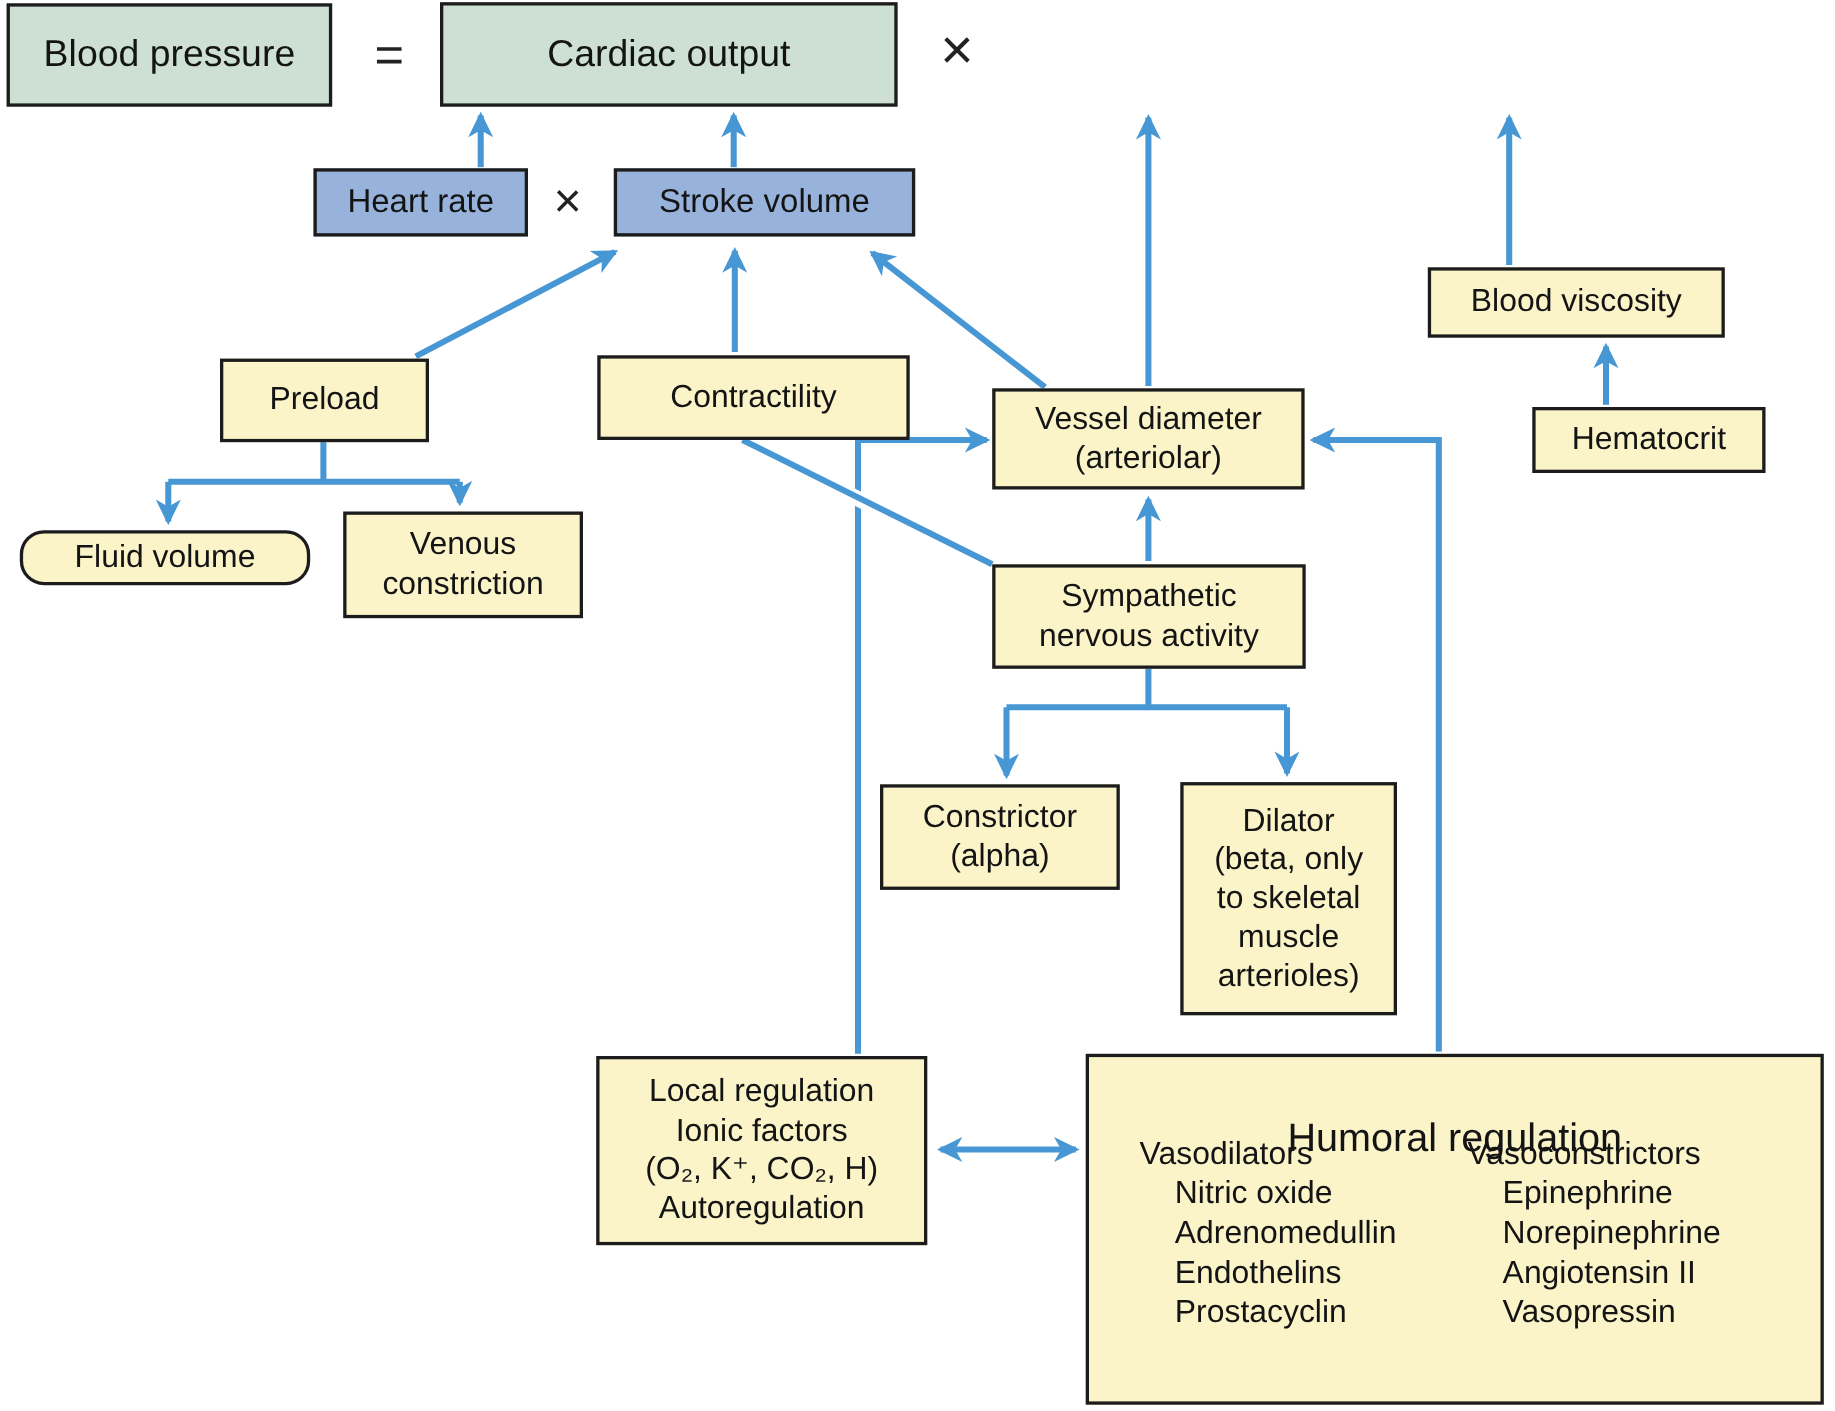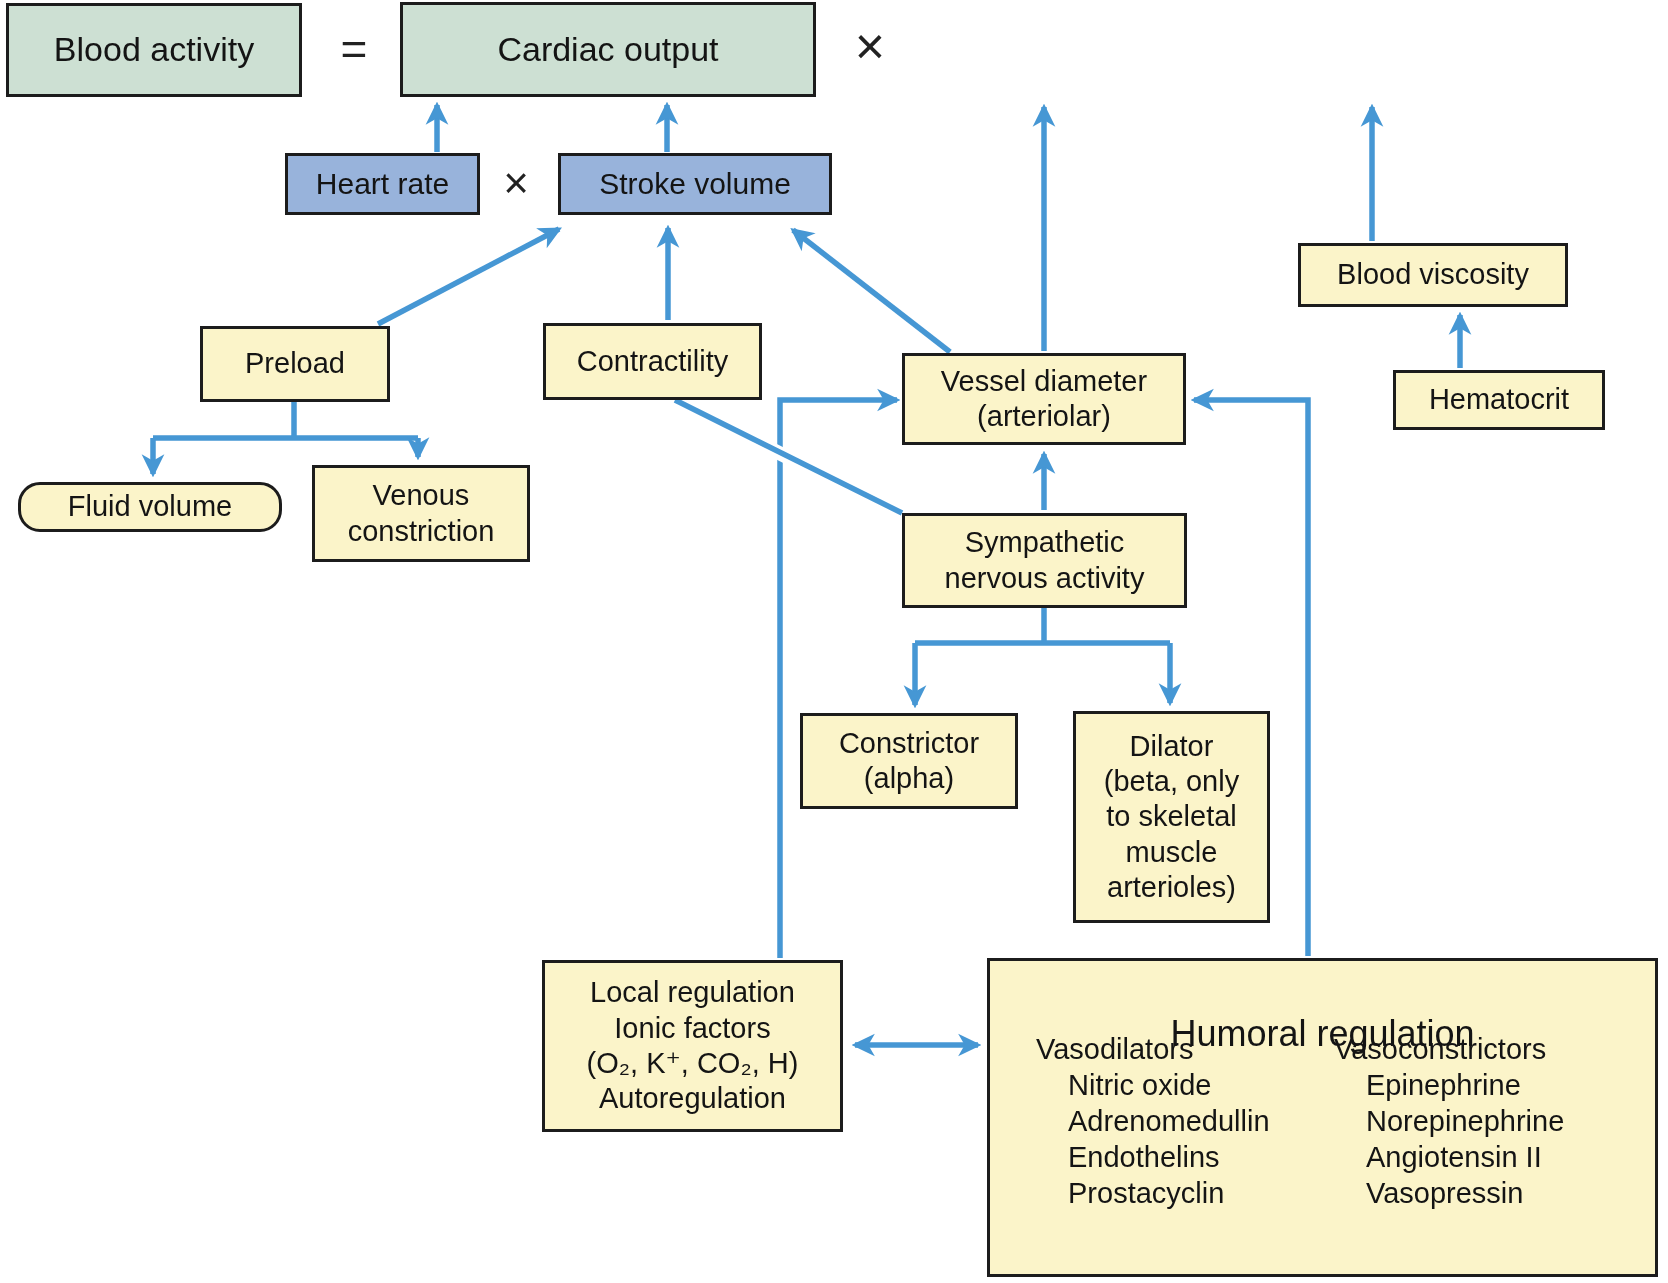--- a/index.html
+++ b/index.html
@@ -80,38 +80,38 @@
     <path d="M153,438 L153,474" stroke="#4697d4" stroke-width="5.5" marker-end="url(#ah)"></path>
     <path d="M418,438 L418,457" stroke="#4697d4" stroke-width="5.5" marker-end="url(#ah)"></path>
 
     <path d="M1308,956 L1308,400 L1194,400" stroke="#4697d4" stroke-width="5.5" marker-end="url(#ah)"></path>
 
     <path d="M855,1045 L978,1045" stroke="#4697d4" stroke-width="5.5" marker-start="url(#ah)" marker-end="url(#ah)"></path>
   </svg>
 
   <div class="boxlayer">
 
-    <div class="box green" style="left:6px;top:3px;width:296px;height:94px;">Blood activity</div>
+    <div class="box green" style="left:6px;top:3px;width:296px;height:94px;">Blood pressure</div>
 
     <div class="op" style="left:326px;top:22px;width:56px;font-size:46px;">=</div>
 
     <div class="box green" style="left:400px;top:2px;width:416px;height:95px;">Cardiac output</div>
 
     <div class="op" style="left:842px;top:16px;width:56px;font-size:52px;">×</div>
 
 
     <div class="box blue" style="left:285px;top:153px;width:195px;height:62px;">Heart rate</div>
 
     <div class="op" style="left:492px;top:158px;width:48px;font-size:44px;">×</div>
 
     <div class="box blue" style="left:558px;top:153px;width:274px;height:62px;">Stroke volume</div>
 
     <div class="box yellow" style="left:200px;top:326px;width:190px;height:76px;">Preload</div>
 
-    <div class="box yellow" style="left:543px;top:323px;width:219px;height:77px;">Contractility</div>
+    <div class="box yellow" style="left:543px;top:323px;width:284px;height:77px;">Contractility</div>
 
     <div class="box yellow" style="left:18px;top:482px;width:264px;height:50px;border-radius:22px;">Fluid volume</div>
 
     <div class="box yellow" style="left:312px;top:465px;width:218px;height:97px;">Venous
 constriction</div>
 
     <div class="box yellow" style="left:902px;top:353px;width:284px;height:92px;">Vessel diameter
 (arteriolar)</div>
 
     <div class="box yellow" style="left:902px;top:513px;width:285px;height:95px;">Sympathetic

